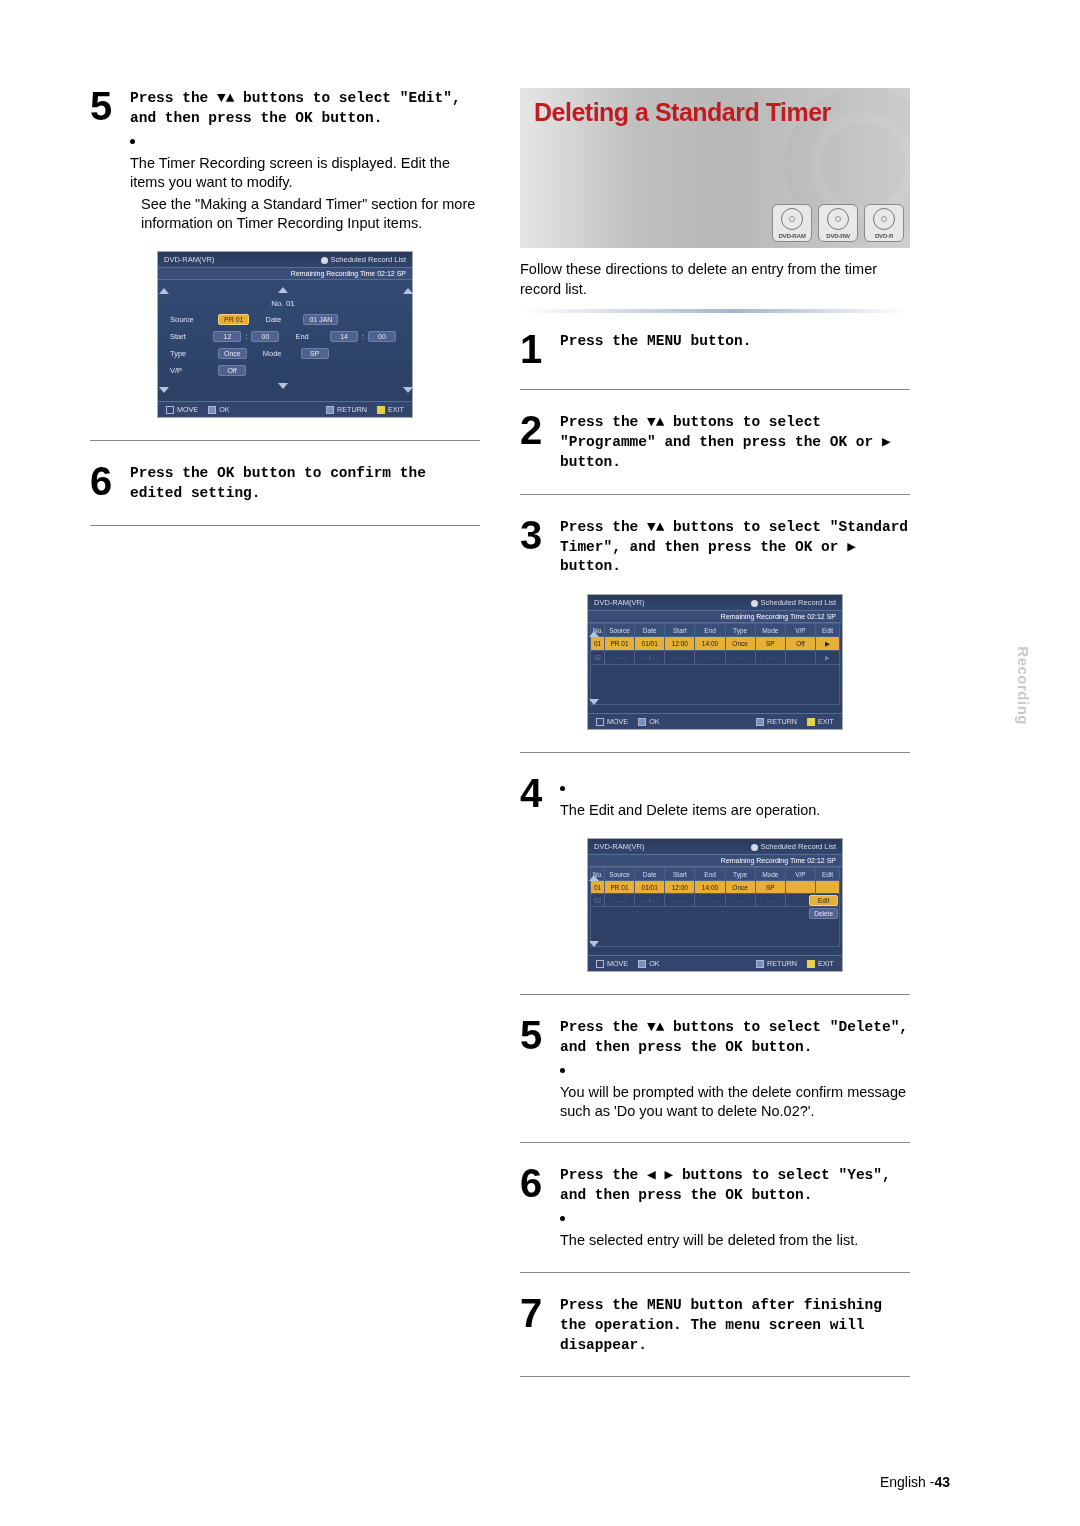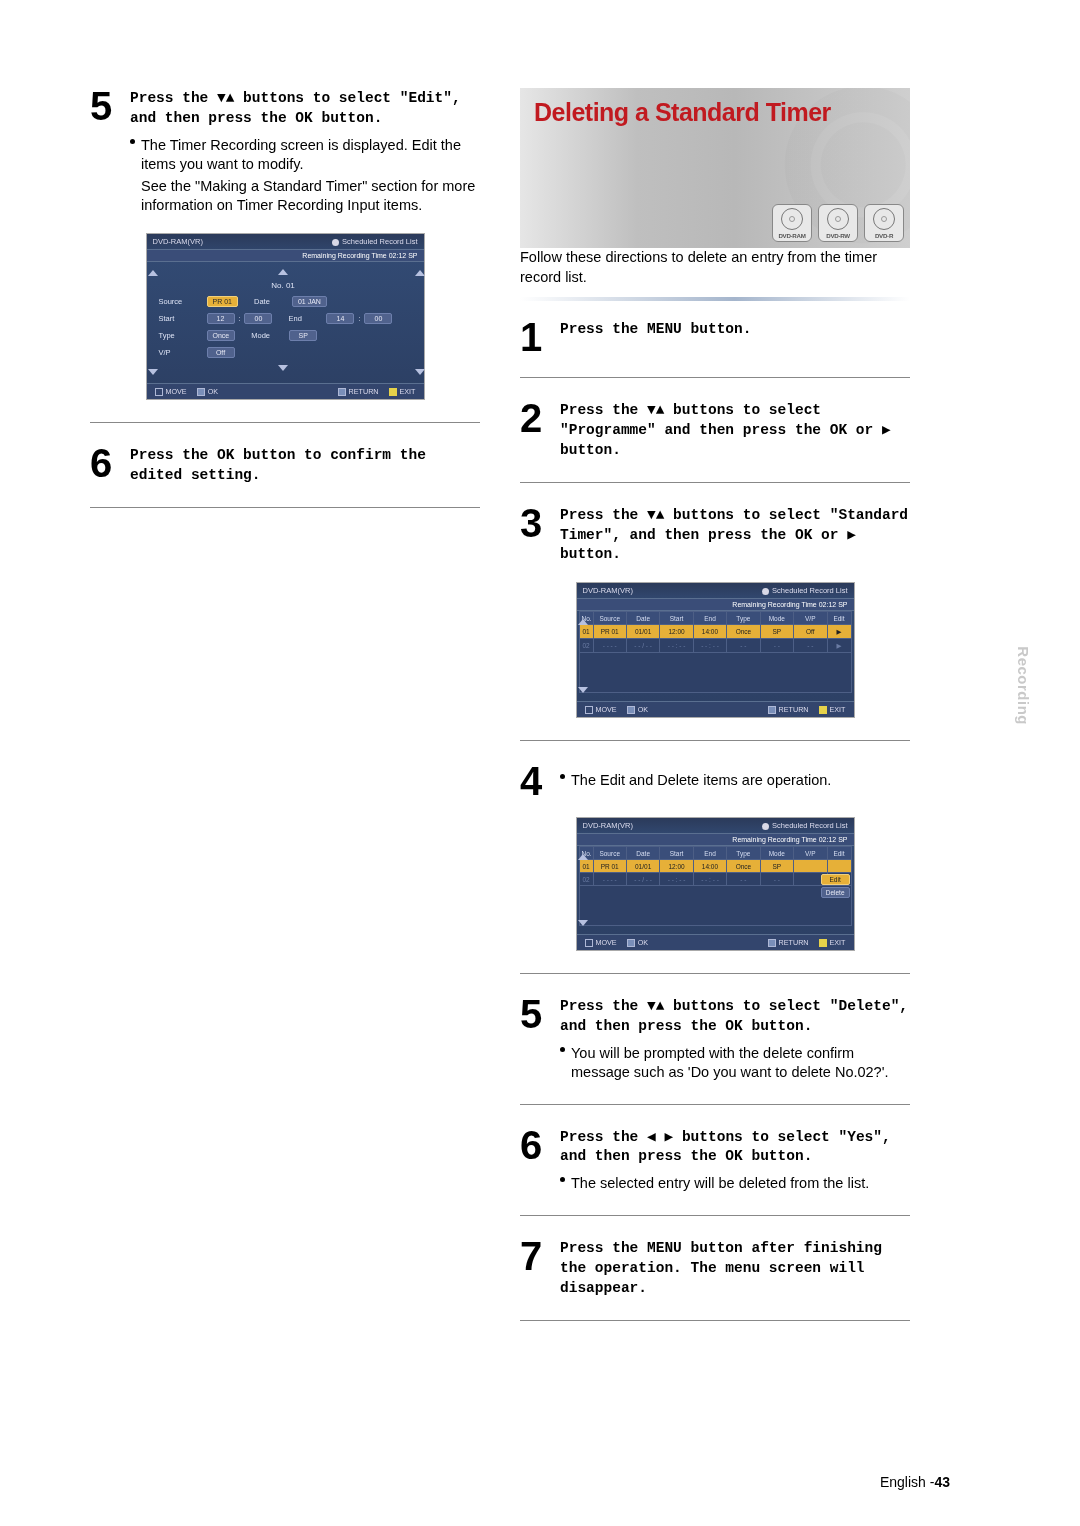--- a/index.html
+++ b/index.html
@@ -22,33 +22,34 @@
     font-weight: 800;
     font-size: 40px;
     line-height: 0.9;
     letter-spacing: -2px;
     min-width: 30px;
     text-align: left;
   }
   .step-body { flex: 1; font-size: 14.5px; line-height: 1.3; }
   .step-title { font-weight: 700; font-family: Liberation Mono, monospace; }
   .step-desc { font-weight: 400; margin-top: 4px; }
-  .bullet-row { display:flex; gap:6px; margin-top:4px; }
+  .bullet-row { display:flex; gap:6px; margin-top:4px;flex-direction:column; }
   .bullet-dot { width:5px; height:5px; border-radius:50%; background:#000; margin-top:7px; flex-shrink:0; }
   .divider { border: none; border-top: 1px solid #888; margin: 22px 0; }
 
   
   .title-panel {
     position: relative;
     width: 100%;
     height: 160px;
     background:
       radial-gradient(circle at 88% 48%, rgba(0,0,0,0.02) 0, rgba(0,0,0,0.02) 42px, transparent 43px),
       radial-gradient(circle at 88% 48%, transparent 52px, rgba(0,0,0,0.02) 53px, rgba(0,0,0,0.02) 78px, transparent 79px),
       linear-gradient(to right, #e6e6e6 0%, #bfbfbf 30%, #b8b8b8 55%, #cfcfcf 100%);
+    margin-bottom: 12px;
   }
   .title-panel h2 {
     position: absolute;
     top: 10px; left: 14px;
     font-size: 25px;
     font-weight: 700;
     color: #c11a20;
     letter-spacing: -0.5px;
     white-space: nowrap;
   }
@@ -74,21 +75,21 @@
   .intro { font-size: 14.5px; line-height: 1.35; }
   .grad-divider {
     height: 4px;
     background: linear-gradient(to right, #fff 0%, #4a6b99 55%, #fff 100%);
     margin: 10px 0 18px 0;
     opacity: 0.5;
   }
 
   
   .osd {
-    width: 279px;
+    width: 256px;
     margin: 18px auto 6px auto;
     border: 1px solid #aaa;
     font-size: 8px;
     color: #fff;
     background: linear-gradient(#2b3a5a, #324a73 14%, #2c3f63 100%);
   }
   .osd-hdr {
     display:flex; justify-content: space-between; align-items:center;
     padding: 3px 6px;
     color: #dcdcee;

